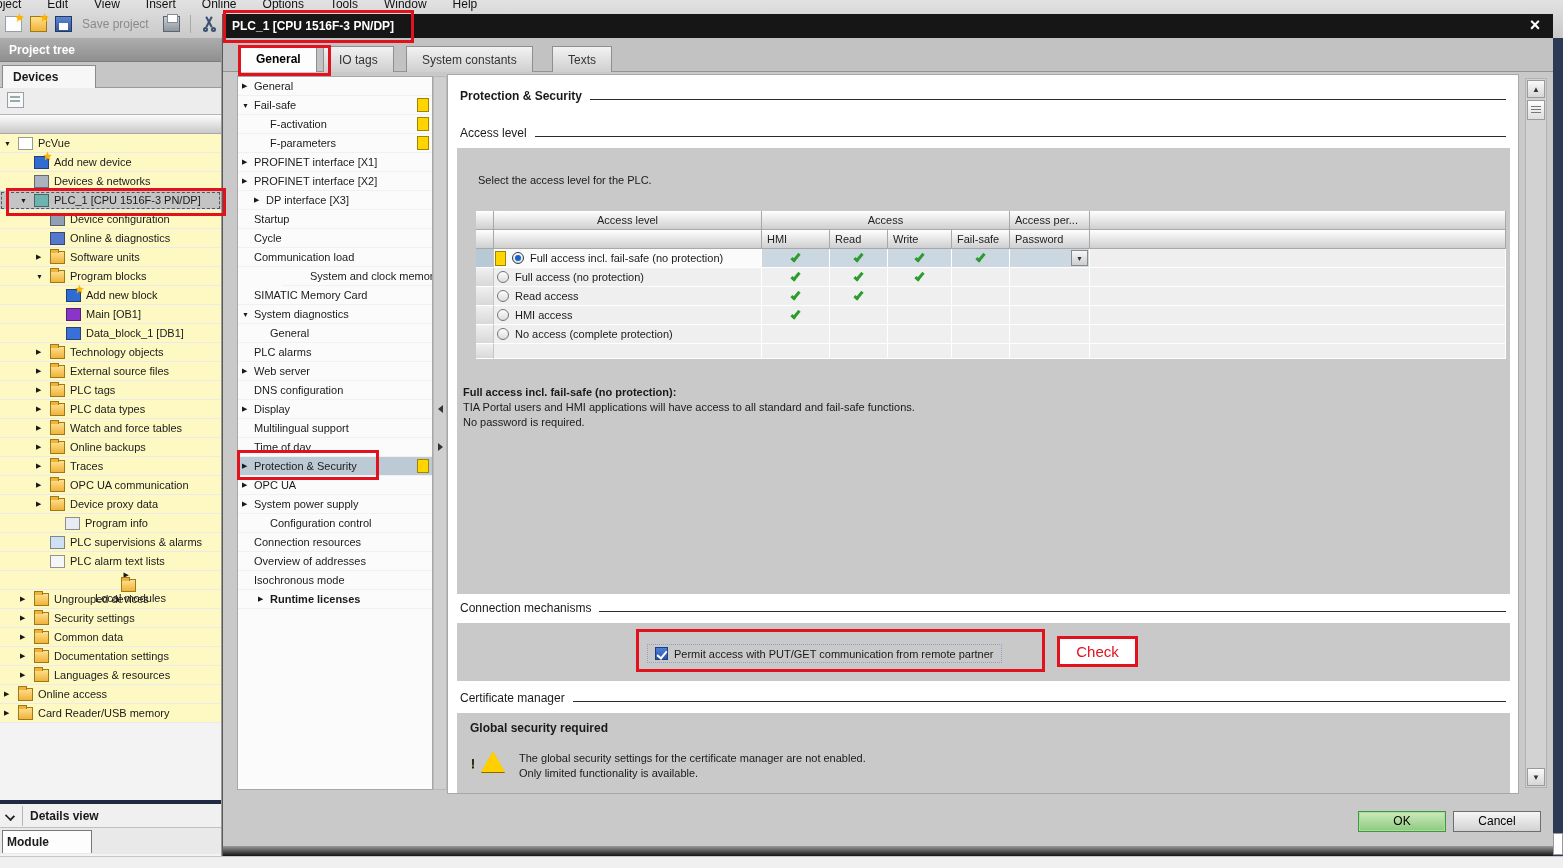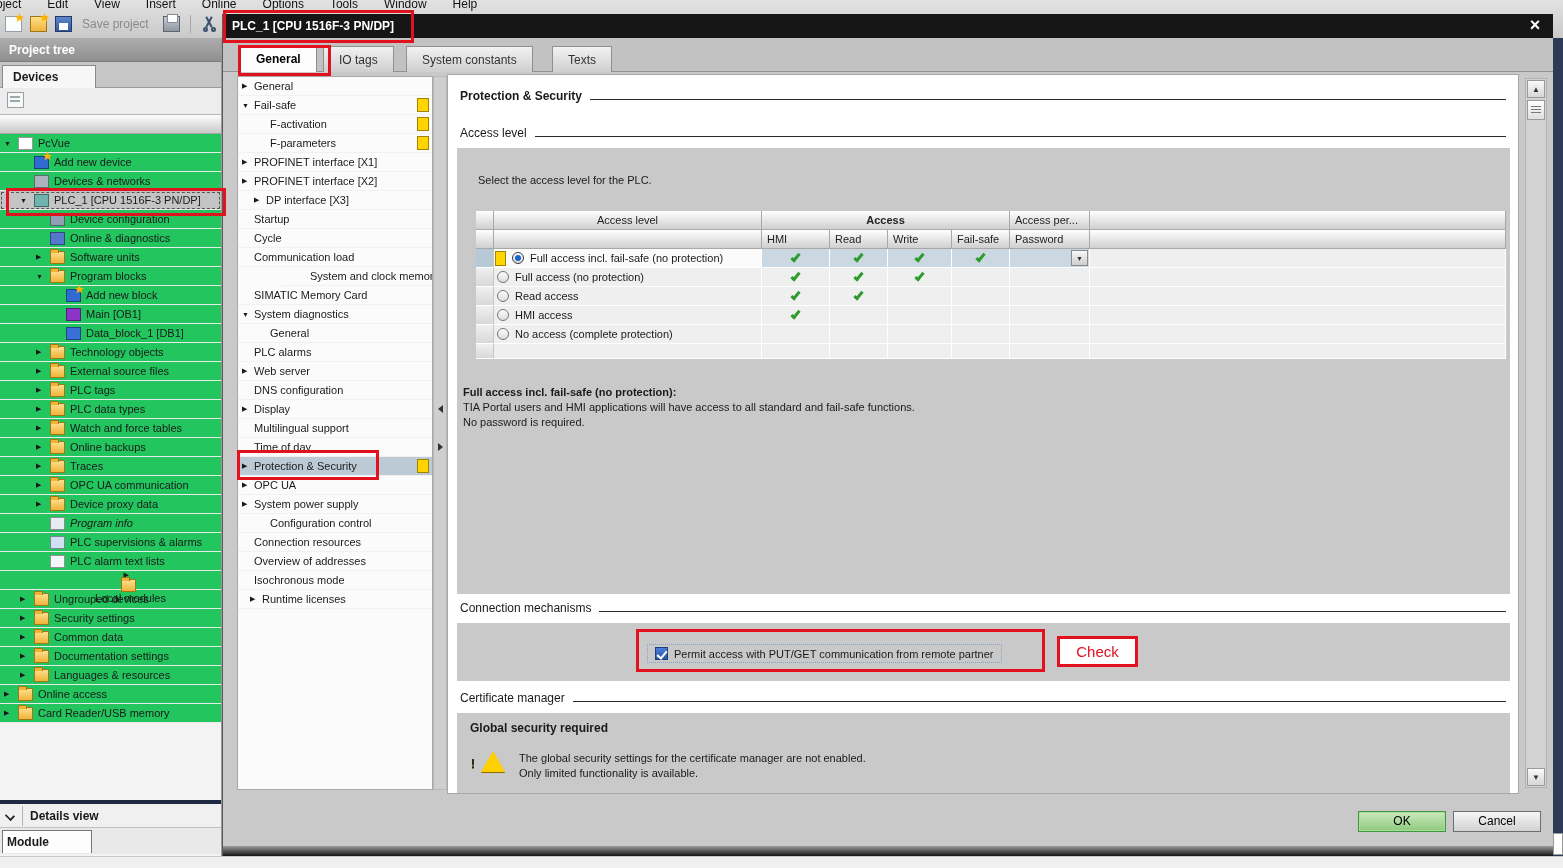--- a/index.html
+++ b/index.html
@@ -40,21 +40,21 @@
   .pt-tabrow{position:absolute;left:0;top:24px;width:100%;height:26px;background:#c6c6c6;border-bottom:1px solid #9a9a9a;}
   .pt-tab{position:absolute;left:2px;top:3px;width:94px;height:23px;background:#f7f7f7;border:1px solid #8a8a8a;border-bottom:none;
           font-weight:bold;font-size:12px;text-align:left;padding:4px 0 0 10px;}
   .pt-mini{position:absolute;left:0;top:50px;width:100%;height:26px;background:#ededed;}
   .mini-icon{position:absolute;left:7px;top:4px;width:17px;height:16px;background:#f8f8f8;border:1px solid #98a0a8;}
   .mini-icon::after{content:"";position:absolute;left:2px;top:3px;width:10px;height:8px;
      background:repeating-linear-gradient(#9aa 0 2px,transparent 2px 4px);}
   .pt-colhead{position:absolute;left:0;top:76px;width:100%;height:20px;background:linear-gradient(#fdfdfd,#c9c9c9);
               border-top:1px solid #b5b5b5;border-bottom:1px solid #a8a8a8;}
   .tree{position:absolute;left:0;top:96px;width:100%;height:666px;background:#f3f3f3;overflow:hidden;}
-  .tree-row{height:19px;display:flex;align-items:center;border-bottom:1px solid #eaeaea;background:#22c55e;white-space:nowrap;}
+  .tree-row{height:19px;display:flex;align-items:center;border-bottom:1px solid #eaeaea;background:#fef9c3;white-space:nowrap;}
   .tree-row.selected{background:#c4c4c4;outline:1px dashed #555;outline-offset:-2px;}
   .t-arrow{width:14px;font-size:7px;color:#1a1a1a;text-align:left;flex:none;}
   .ticon{width:15px;height:13px;flex:none;margin-right:5px;position:relative;background:var(--c,#7d92b8);border:1px solid rgba(0,0,0,.4);}
   .ticon.folder{background:linear-gradient(#ffdf8e,#efb33a);border-color:#a07818;}
   .ticon.folder::before{content:"";position:absolute;left:-1px;top:-3px;width:7px;height:3px;background:#efb33a;border:1px solid #a07818;border-bottom:none;}
   .ticon.star::after{content:"";position:absolute;right:-4px;top:-5px;width:9px;height:9px;background:#ffb400;
      clip-path:polygon(50% 0,63% 35%,100% 38%,72% 60%,82% 100%,50% 76%,18% 100%,28% 60%,0 38%,37% 35%);}
   .t-label{font-size:11px;}
   .details-bar{position:absolute;left:0;top:762px;width:100%;height:4px;background:#1d2a42;}
   .details-header{position:absolute;left:0;top:766px;width:100%;height:24px;background:#f0f0f0;border-bottom:1px solid #c0c0c0;}
@@ -294,21 +294,21 @@
         <div class="tree-row" style="padding-left: 36px;">
           <span class="t-arrow">▶</span>
           <span class="ticon folder" style="--c: #7d92b8;"></span>
           <span class="t-label">OPC UA communication</span>
         </div>
         <div class="tree-row" style="padding-left: 36px;">
           <span class="t-arrow">▶</span>
           <span class="ticon folder" style="--c: #7d92b8;"></span>
           <span class="t-label">Device proxy data</span>
         </div>
-        <div class="tree-row" style="padding-left: 36px; font-style: italic;">
+        <div class="tree-row" style="padding-left: 51px;">
           <span class="t-arrow"></span>
           <span class="ticon" style="--c: #e8ecf2;"></span>
           <span class="t-label">Program info</span>
         </div>
         <div class="tree-row" style="padding-left: 36px;">
           <span class="t-arrow"></span>
           <span class="ticon" style="--c: #cfe0f2;"></span>
           <span class="t-label">PLC supervisions &amp; alarms</span>
         </div>
         <div class="tree-row" style="padding-left: 36px;">
@@ -487,21 +487,21 @@
             <span class="n-label">Connection resources</span>
           </div>
           <div class="nav-row" style="padding-left: 4px;">
             <span class="n-arrow"></span>
             <span class="n-label">Overview of addresses</span>
           </div>
           <div class="nav-row" style="padding-left: 4px;">
             <span class="n-arrow"></span>
             <span class="n-label">Isochronous mode</span>
           </div>
-          <div class="nav-row" style="padding-left: 12px;">
+          <div class="nav-row" style="padding-left: 20px; font-weight: bold;">
             <span class="n-arrow">▶</span>
             <span class="n-label">Runtime licenses</span>
           </div>
         </div>
       <div class="dlg-splitter">
         <span class="sp-h sp-left"></span>
         <span class="sp-h sp-right"></span>
       </div>
 
       <div class="dlg-content">
@@ -513,21 +513,21 @@
           <span>Access level</span>
             <span class="hline"></span>
         </div>
 
         <div class="gbox" style="top:73px;height:446px;">
           <div class="hint">Select the access level for the PLC.</div>
           <div class="tbl" id="access-table">
               <div class="trow">
                 <div class="th"></div>
                 <div class="th">Access level</div>
-                <div class="th" style="grid-column: span 4; font-weight: bold;">Access</div>
+                <div class="th" style="grid-column: span 4;">Access</div>
                 <div class="th left">Access per...</div>
                 <div class="th"></div>
               </div>
               <div class="trow">
                 <div class="th"></div>
                 <div class="th"></div>
                 <div class="th left">HMI</div>
                 <div class="th left">Read</div>
                 <div class="th left">Write</div>
                 <div class="th left">Fail-safe</div>

